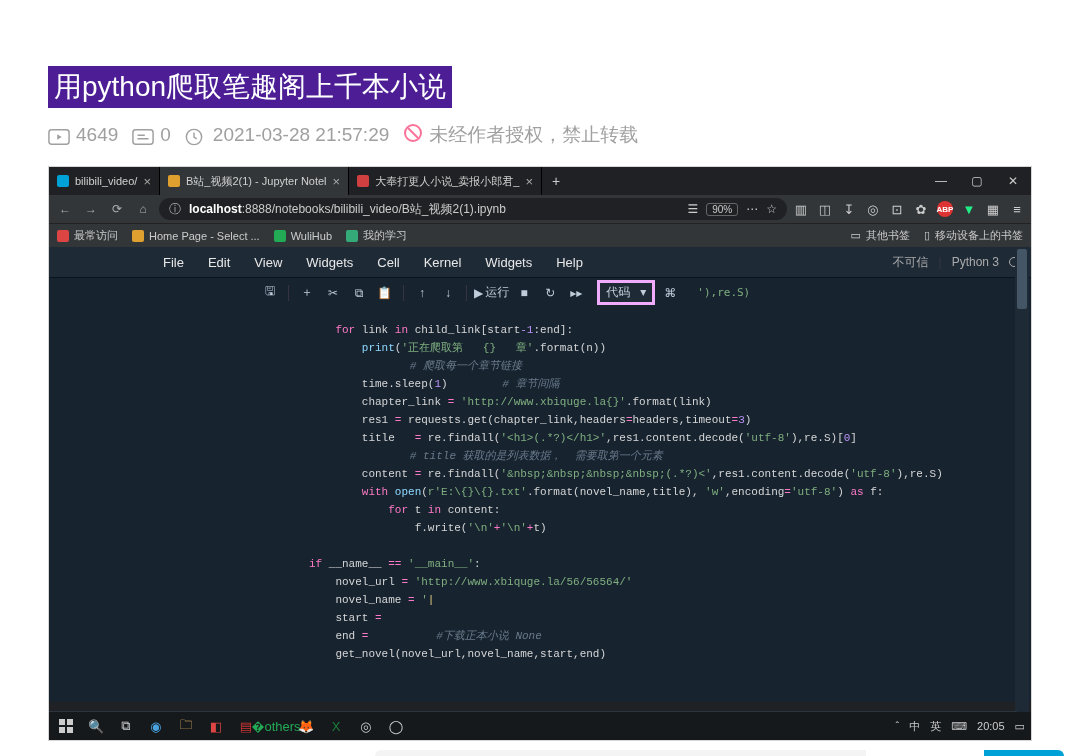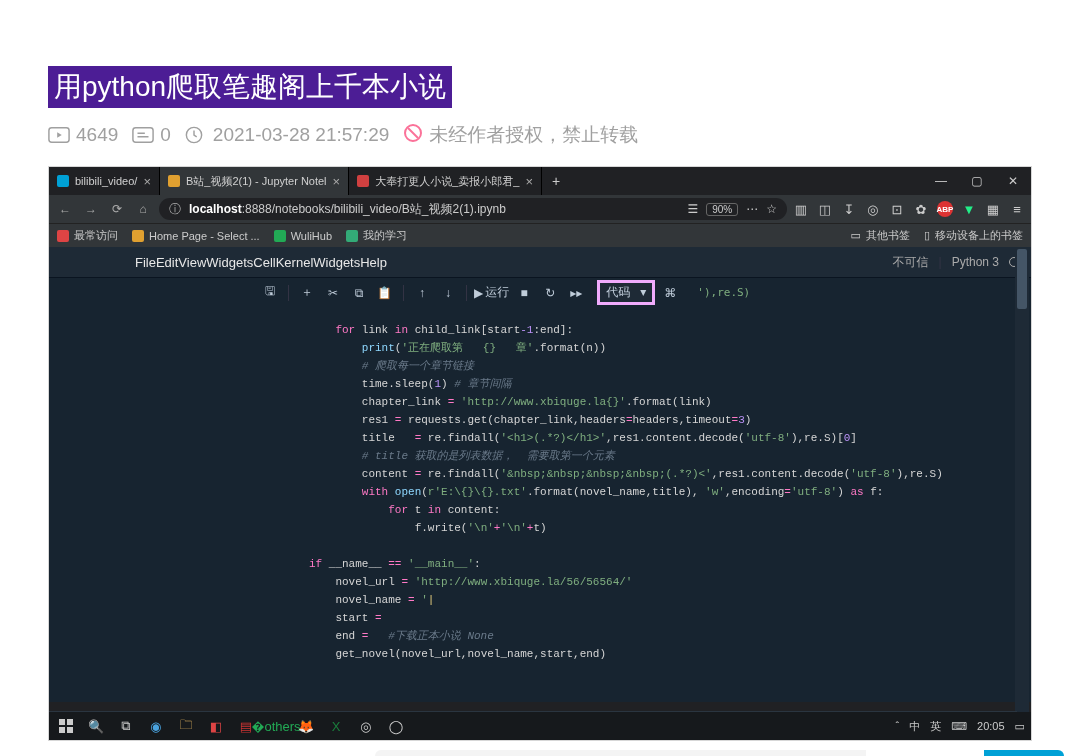--- a/index.html
+++ b/index.html
@@ -3,21 +3,21 @@
 <meta charset="utf-8">
 <style>
 * { margin: 0; padding: 0; box-sizing: border-box; }
 body { font-family: "Microsoft YaHei", Arial, sans-serif; background: #fff; width: 1080px; }
 
 
 .page { padding: 8px 0 0 0; }
 .title-row { padding: 10px 48px 6px; }
 .title { display: inline-block; background: #4c1d95; color: #fff; font-size: 28px; font-weight: 500; padding: 2px 6px; margin-top: 48px; }
 .meta-row { display: flex; align-items: center; gap: 14px; padding: 8px 48px 18px; color: #a0a0a0; font-size: 19px; }
-.meta-item { display: flex; align-items: center; gap: 6px; }
+.meta-item { display: flex; align-items: flex-end; gap: 6px; }
 .meta-icon { display: inline-flex; width: 22px; height: 18px; }
 .forbid { color: #a0a0a0; }
 .forbid-icon svg { width: 20px; height: 20px; }
 
 
 .shot { margin: 0 48px; border: 1px solid #d7d7d7; background: #202124; position: relative; height: 575px; overflow: hidden; }
 
 
 .tabs { display: flex; align-items: center; height: 28px; background: #202124; color: #d0d0d0; font-size: 11px; }
 .tab { display: flex; align-items: center; height: 28px; padding: 0 8px; gap: 6px; border-right: 1px solid #000; }
@@ -43,37 +43,37 @@
 .ext-ic.red { background: #d33; border-radius: 50%; color: #fff; font-size: 8px; font-weight: bold; }
 .ext-ic.green { color: #2e8; }
 
 
 .bmbar { display: flex; align-items: center; height: 24px; background: #323639; color: #ccc; font-size: 11px; padding: 0 8px; gap: 14px; border-top: 1px solid #222; }
 .bm-item { display: flex; align-items: center; gap: 5px; }
 .bm-ic { width: 12px; height: 12px; border-radius: 2px; }
 .bm-right { margin-left: auto; display: flex; gap: 14px; }
 
 
-.jmenu { display: flex; align-items: center; height: 30px; background: #1e2a36; color: #e8e8e8; font-size: 13px; padding-left: 86px; }
+.jmenu { display: flex; align-items: center; height: 30px; background: #1e2a36; color: #e8e8e8; font-size: 13px; padding-left: 114px; gap: 24px; }
 .jmenu-right { margin-left: auto; display: flex; align-items: center; gap: 10px; padding-right: 12px; color: #aaa; font-size: 12px; }
 .kernel-dot { width: 10px; height: 10px; border: 1.5px solid #aaa; border-radius: 50%; }
 
 
 .jtool { display: flex; align-items: center; height: 30px; background: #172430; padding-left: 210px; gap: 4px; color: #ccc; font-size: 12px; border-top: 1px solid #0a1420; }
 .jtool-btn { width: 22px; height: 22px; display: flex; align-items: center; justify-content: center; color: #c0cdda; }
 .jtool-sep { width: 1px; height: 16px; background: #334; margin: 0 3px; }
 .jtool-run { color: #c0cdda; display: flex; align-items: center; gap: 2px; }
 .jtool-sel { background: #1e2a36; border: 3px solid #f0abfc; padding: 1px 6px; margin-left: 6px; color: #c0cdda; }
 .jtool-after { margin-left: 12px; color: #7fae7f; font-family: "Consolas", monospace; font-size: 11px; }
 
 
 .code-area { background: #172430; height: 395px; padding: 14px 20px 0 260px; font-family: "Consolas", "Courier New", monospace; font-size: 11px; line-height: 18px; color: #d6d6d6; overflow: hidden; position: relative; }
 .code-area .kw { color: #ff79c6; }
 .code-area .str { color: #7fae7f; }
-.code-area .cmt { color: #6a7a8a; font-style: italic; }
+.code-area .cmt { color: #6a7a8a; font-style: italic; margin-left: 48px; }
 .code-area .fn { color: #8fd8ff; }
 .code-area .num { color: #bd93f9; }
 .code-area .ye { color: #e0c97a; }
 .scrollbar-v { position: absolute; right: 2px; top: 82px; bottom: 28px; width: 14px; background: #1e2a36; }
 .scrollbar-v .thumb { position: absolute; left: 2px; right: 2px; top: 0; height: 60px; background: #445566; border-radius: 2px; }
 .scrollbar-h { position: absolute; left: 0; right: 14px; bottom: 15px; height: 14px; background: #2a3540; }
 .scrollbar-h .thumb { position: absolute; top: 2px; bottom: 2px; left: 2px; width: 620px; background: #445566; border-radius: 2px; }
 
 
 .taskbar { position: absolute; left: 0; right: 0; bottom: 0; height: 28px; background: #16191c; display: flex; align-items: center; padding: 0 6px; gap: 8px; }

